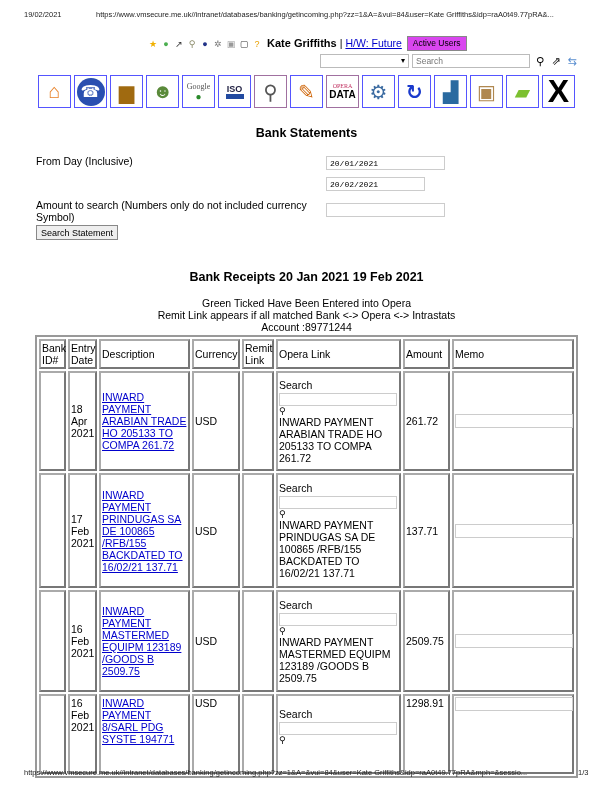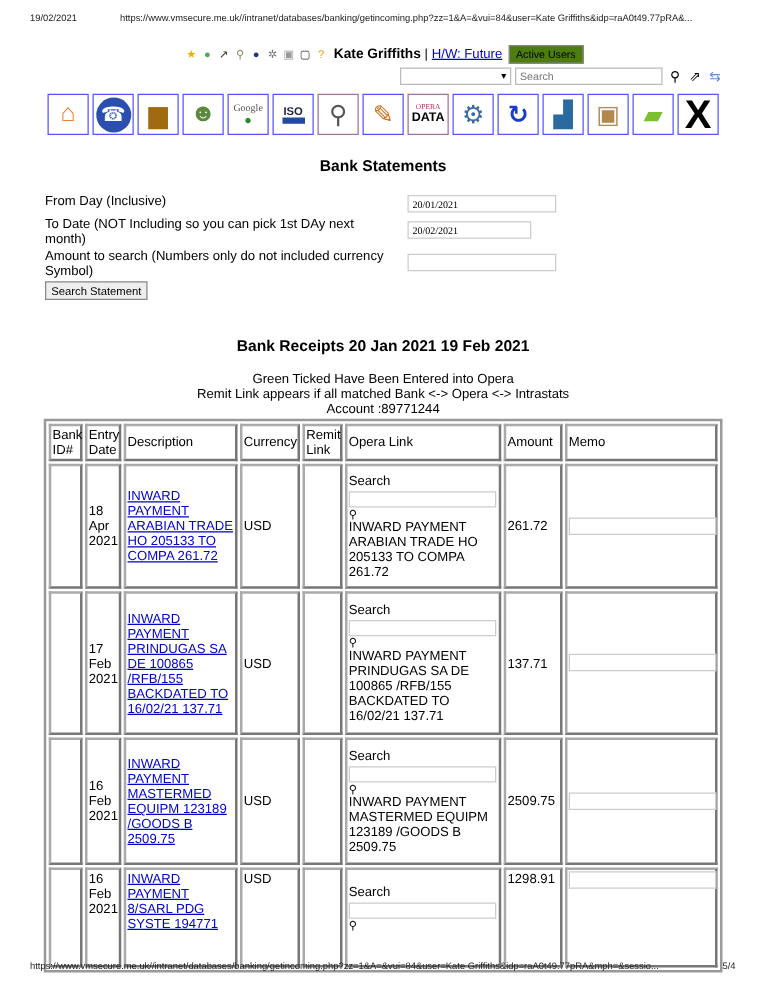--- a/index.html
+++ b/index.html
@@ -22,21 +22,21 @@
   .print-footer .url { position: absolute; left: 24px; top: 0; white-space: nowrap; }
   .print-footer .page { position: absolute; left: 578px; top: 0; }
 
   .topbar { position: absolute; top: 35px; left: 148px; height: 16px; display: flex; align-items: center; font-size: 10.5px; white-space: nowrap; }
   .mini-icon { display: inline-block; width: 10px; height: 10px; margin-right: 3px; font-size: 9px; line-height: 10px; text-align: center; }
   .user-name { font-weight: bold; margin-left: 2px; font-size: 11px; }
   .sep { margin: 0 3px; }
   .hw-link { color: #1a0dab; text-decoration: underline; color: #00c; }
   .active-users-btn {
     margin-left: 5px; font-size: 8.5px; padding: 1px 5px; height: 15px;
-    border: 1px solid #888; background: #4d7c0f; font-family: "Liberation Sans", sans-serif;
+    border: 1px solid #888; background: #d946ef; font-family: "Liberation Sans", sans-serif;
   }
   .row2 { position: absolute; top: 53px; left: 320px; height: 16px; display: flex; align-items: center; }
   .top-select {
     width: 89px; height: 14px; border: 1px solid #bbb; background: #fff; position: relative; font-size: 8px;
   }
   .top-select .chev { position: absolute; right: 3px; top: 1px; font-size: 8px; }
   .top-search {
     margin-left: 3px; width: 118px; height: 14px; border: 1px solid #bbb; font-size: 8.5px; padding: 1px 3px;
     font-family: "Liberation Sans", sans-serif;
   }
@@ -54,21 +54,21 @@
   .tile-opera b { font-size: 10px; color: #000; font-family: "Liberation Sans", sans-serif; }
   .tile-x { font-size: 32px; font-weight: bold; color: #000; font-family: "Liberation Sans", sans-serif; }
 
   .page-title { position: absolute; top: 126px; left: 0; width: 613px; text-align: center; font-weight: bold; font-size: 12.5px; }
 
   .form { position: absolute; top: 153px; left: 36px; width: 545px; font-size: 10.5px; }
   .form-row { position: relative; }
   .form-row .lbl { width: 280px; line-height: 12px; }
   .form-row input {
     position: absolute; left: 290px; height: 14px; border: 1px solid #ccc; font-size: 8px; padding: 1px 3px;
-    font-family: Liberation Serif, serif;
+    font-family: Liberation Mono, monospace;
   }
   .search-stmt-btn {
     margin-top: 2px; font-size: 9px; height: 15px; padding: 0 4px; border: 1px solid #888; background: #eee;
     font-family: "Liberation Sans", sans-serif;
   }
 
   .receipts-title { position: absolute; top: 270px; left: 0; width: 613px; text-align: center; font-weight: bold; font-size: 12.5px; }
   .notes { position: absolute; top: 297px; left: 0; width: 613px; text-align: center; font-size: 10.5px; line-height: 12px; }
 
   table.receipts {
@@ -169,21 +169,20 @@
 </div>
 
 <div class="page-title">Bank Statements</div>
 
 <div class="form">
   <div class="form-row" style="height:16px;margin-top:2px">
     <div class="lbl">From Day (Inclusive)</div>
     <input style="top: 1px; width: 119px;" value="20/01/2021">
   </div>
   <div class="form-row" style="height:24px;margin-top:2px">
-    <div class="lbl">To Date (NOT Including so you can pick 1st DAy next month)</div>
     <input style="top: 4px; width: 99px;" value="20/02/2021">
   </div>
   <div class="form-row" style="height:24px;margin-top:2px">
     <div class="lbl">Amount to search (Numbers only do not included currency Symbol)</div>
     <input style="top: 4px; width: 119px;" value="">
   </div>
   <button class="search-stmt-btn">Search Statement</button>
 </div>
 
 <div class="receipts-title">Bank Receipts 20 Jan 2021 19 Feb 2021</div>
@@ -275,14 +274,14 @@
         <span></span>
       </td>
       <td>1298.91</td>
       <td><input class="memo-input" value="" style=""></td>
     </tr>
   </tbody>
 </table>
 
 <div class="print-footer">
   <span class="url">https://www.vmsecure.me.uk//intranet/databases/banking/getincoming.php?zz=1&amp;A=&amp;vui=84&amp;user=Kate Griffiths&amp;idp=raA0t49.77pRA&amp;mph=&amp;sessio...</span>
-  <span class="page">5/4</span>
+  <span class="page">1/3</span>
 </div>
 
 </body></html>

